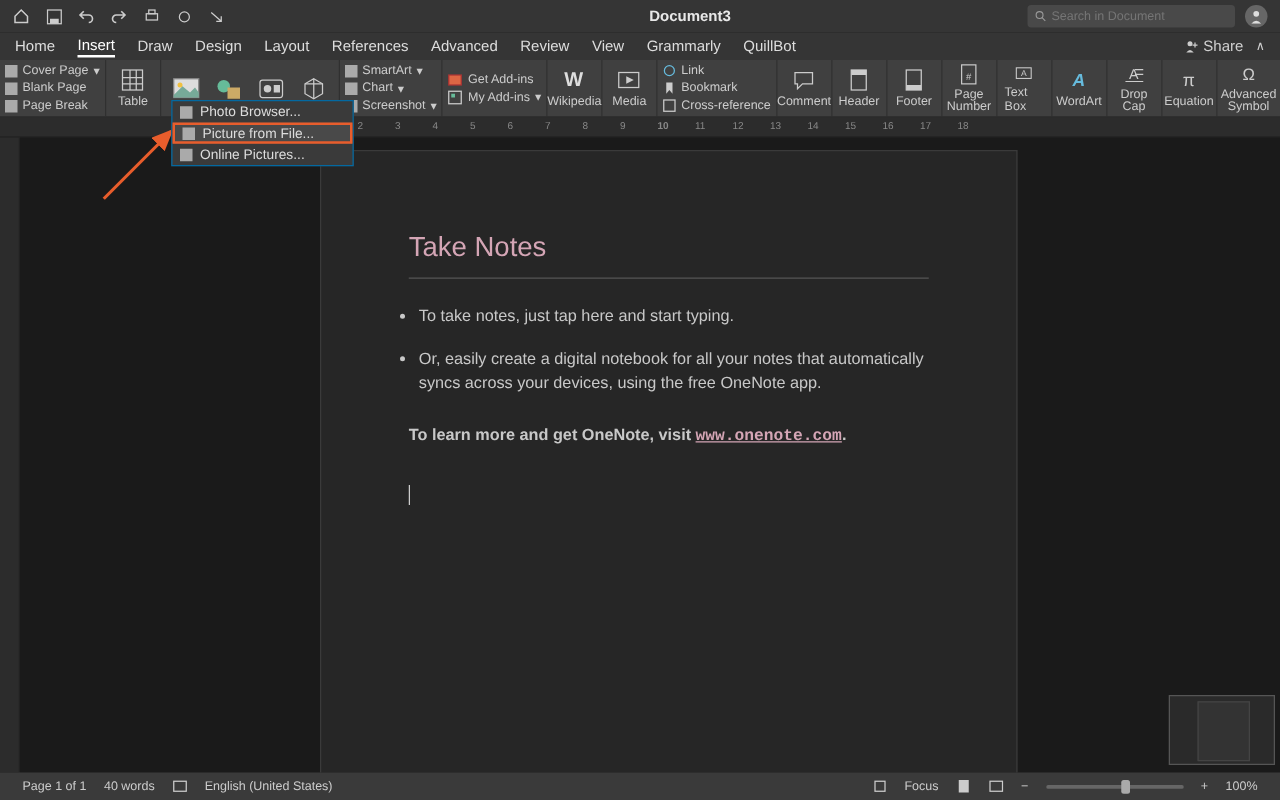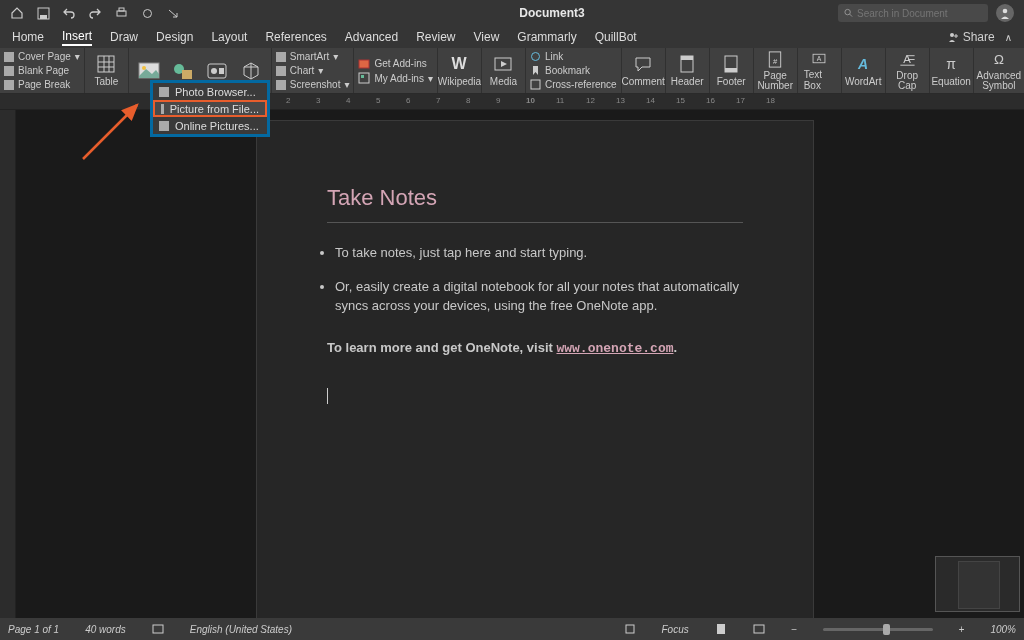--- a/index.html
+++ b/index.html
@@ -1,21 +1,21 @@
 <!DOCTYPE html>
 <html><head>
 <meta charset="utf-8">
 <style>
 * { margin: 0; padding: 0; box-sizing: border-box; font-family: -apple-system, "Segoe UI", Arial, sans-serif; }
 body { background: #1a1a1a; color: #d0d0d0; width: 1024px; height: 640px; overflow: hidden; position: relative; }
 .win-top { height: 26px; background: #353535; display: flex; align-items: center; padding: 0 10px; position: relative; }
 .qa-bar { display: flex; gap: 12px; align-items: center; height: 100%; }
 .qa-ic { width: 14px; height: 14px; display: flex; align-items: center; justify-content: center; cursor: pointer; }
 .doc-title { position: absolute; left: 50%; transform: translateX(-50%); font-size: 12px; color: #e8e8e8; font-weight: 600; margin-left: 40px; }
-.search-box { margin-left: auto; background: #494949; border-radius: 3px; width: 150px; height: 18px; display: flex; align-items: center; padding: 0 6px; gap: 4px; }
+.search-box { margin-left: auto; background: #494949; border-radius: 3px; width: 166px; height: 18px; display: flex; align-items: center; padding: 0 6px; gap: 4px; }
 .search-box input { background: transparent; border: none; outline: none; color: #ccc; font-size: 10px; width: 100%; }
 .persona { width: 18px; height: 18px; margin-left: 8px; border-radius: 50%; background: #666; display: flex; align-items: center; justify-content: center; }
 .tab-strip { height: 22px; background: #353535; display: flex; align-items: center; padding: 0 12px; gap: 18px; font-size: 12px; }
 .tab-strip .tab { cursor: pointer; color: #ddd; }
 .tab-strip .tab.active { color: #fff; border-bottom: 2px solid #fff; padding-bottom: 1px; }
 .share-area { margin-left: auto; display: flex; align-items: center; gap: 4px; font-size: 12px; }
 .ribbon { height: 46px; background: #404040; display: flex; align-items: stretch; border-bottom: 1px solid #2a2a2a; font-size: 10px; color: #ccc; overflow: hidden; }
 .rgroup { display: flex; flex-direction: column; justify-content: center; padding: 2px 4px; border-right: 1px solid #303030; gap: 1px; }
 .rgroup.vlist .ritem { display: flex; align-items: center; gap: 4px; white-space: nowrap; cursor: pointer; height: 14px; }
 .rbig { display: flex; flex-direction: column; align-items: center; justify-content: center; padding: 2px 6px; cursor: pointer; border-right: 1px solid #303030; min-width: 44px; gap: 2px; }
@@ -31,25 +31,25 @@
 .page-area { flex: 1; position: relative; overflow: hidden; }
 .page { position: absolute; left: 240px; top: 10px; width: 558px; height: 720px; background: #262626; border: 1px solid #3a3a3a; }
 .page-content { padding: 60px 70px; color: #d8d8d8; font-size: 13px; line-height: 1.5; }
 .page-content h2 { color: #d4a5b5; font-size: 22px; font-weight: 400; border-bottom: 1px solid #555; padding-bottom: 8px; margin-bottom: 20px; }
 .page-content ul { list-style: disc; margin-left: 8px; margin-bottom: 22px; color:#c8c8c8;}
 .page-content ul li { margin-bottom: 14px; }
 .page-content p { color:#c8c8c8;}
 .page-content a { color: #d4a5b5; text-decoration: underline; font-family: Liberation Mono, monospace; }
 .cursor-blink { display:inline-block; width:1px; height:16px; background:#ccc; animation: blink 1s step-end infinite; margin-top:30px;}
 @keyframes blink { 50% { opacity: 0; } }
-.status-bar { position: absolute; bottom: 0; left: 0; right: 0; height: 22px; background: #3a3a3a; display: flex; align-items: center; font-size: 10px; color: #ccc; padding: 0 8px; gap: 26px; font-style: italic; }
+.status-bar { position: absolute; bottom: 0; left: 0; right: 0; height: 22px; background: #3a3a3a; display: flex; align-items: center; font-size: 10px; color: #ccc; padding: 0 18px; gap: 14px; }
 .status-bar .spacer { flex: 1; }
 .zoom-slider { width: 110px; height: 3px; background: #666; position: relative; border-radius: 2px; }
 .zoom-slider .thumb { position: absolute; width: 7px; height: 11px; background: #aaa; top: -4px; left: 55%; border-radius: 2px; }
-.dropdown-menu { position: absolute; top: 80px; left: 137px; background: #3a3a3a; border: 3px solid #0369a1; width: 120px; z-index: 10; font-size: 11px; margin-left: 13px; }
+.dropdown-menu { position: absolute; top: 80px; left: 137px; background: #3a3a3a; border: 1px solid #0369a1; width: 146px; z-index: 10; font-size: 11px; }
 .dropdown-menu .ditem { height: 17px; display: flex; align-items: center; gap: 6px; padding: 0 6px; cursor: pointer; color:#ddd; white-space:nowrap;}
 .dropdown-menu .ditem.highlight { border: 2px solid #e85d2c; background:#494949;}
 .arrow-annot { position: absolute; top: 97px; left: 75px; z-index: 9; pointer-events:none;}
 .thumb-preview { position: absolute; right: 4px; bottom: 28px; width: 85px; height: 56px; background: #2a2a2a; border: 1px solid #555; }
 .thumb-preview::after{content:'';position:absolute;left:22px;top:4px;width:40px;height:46px;background:#333;border:1px solid #444;}
 svg { display: block; }
 .mic { width:10px; height:10px; background:#aaa; display:inline-block; }
 </style>
 </head>
 <body>

